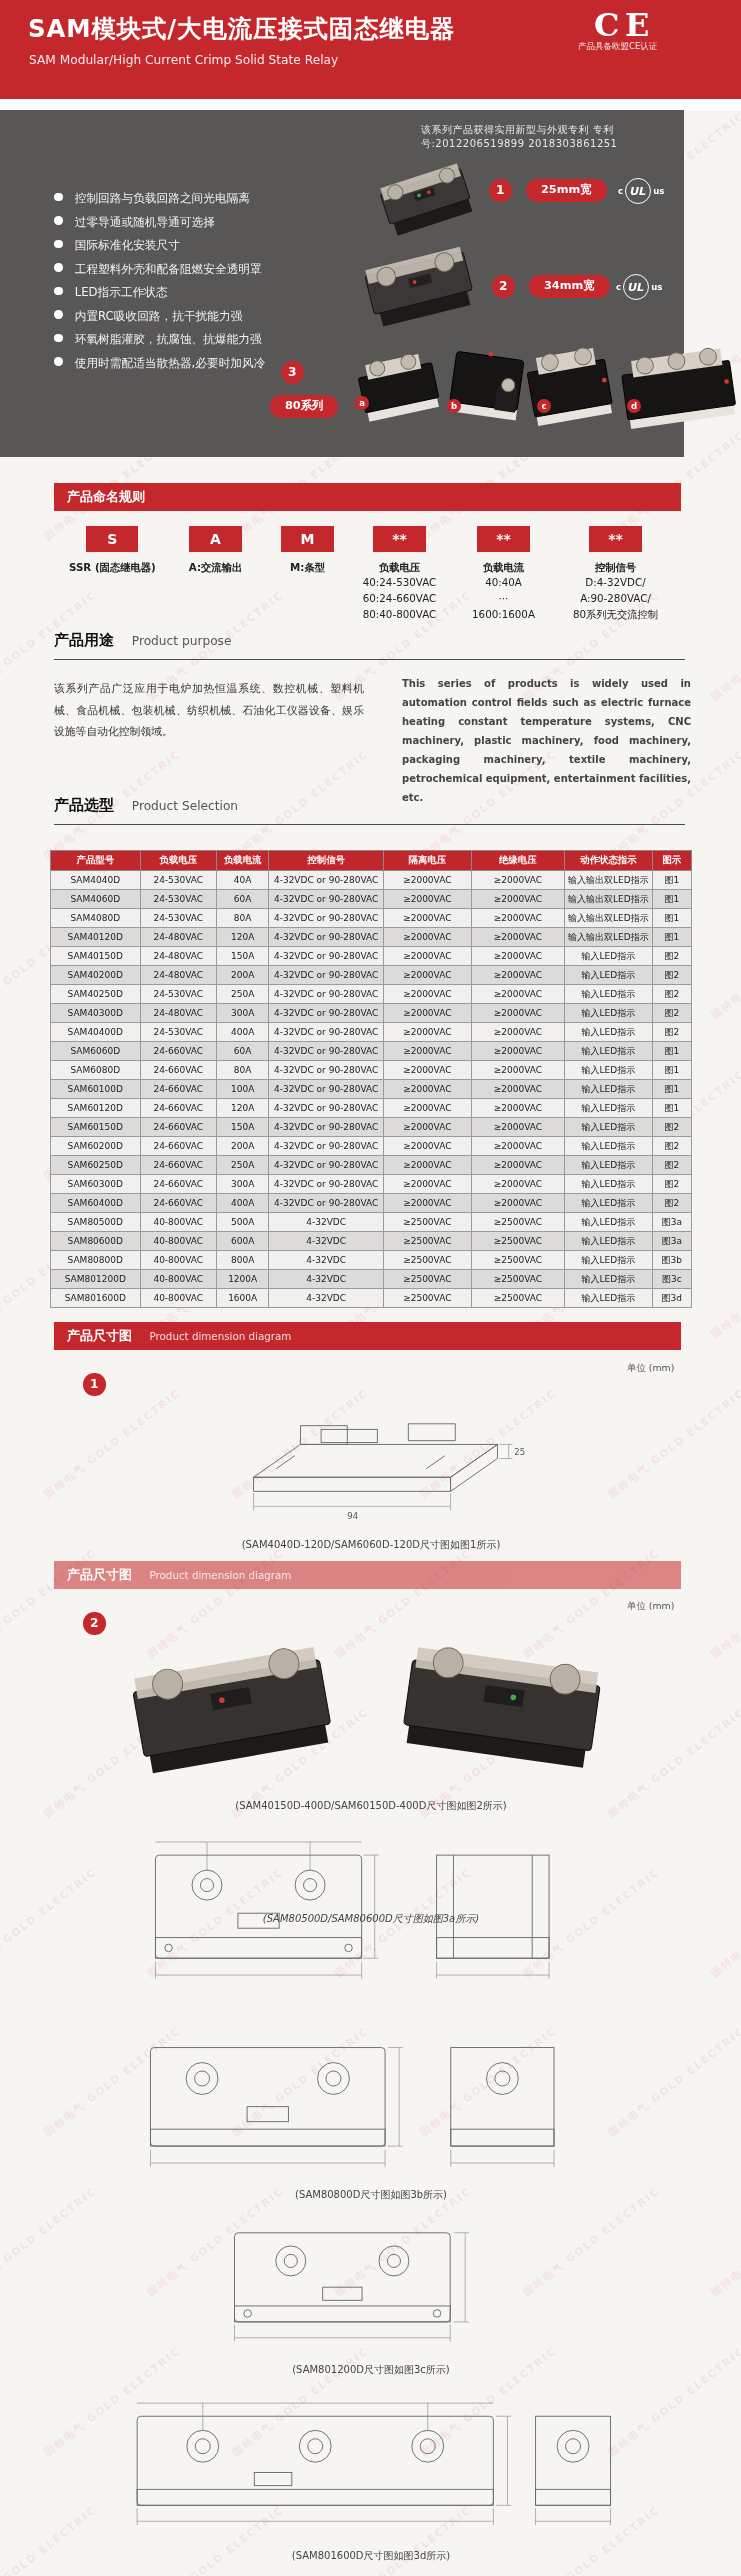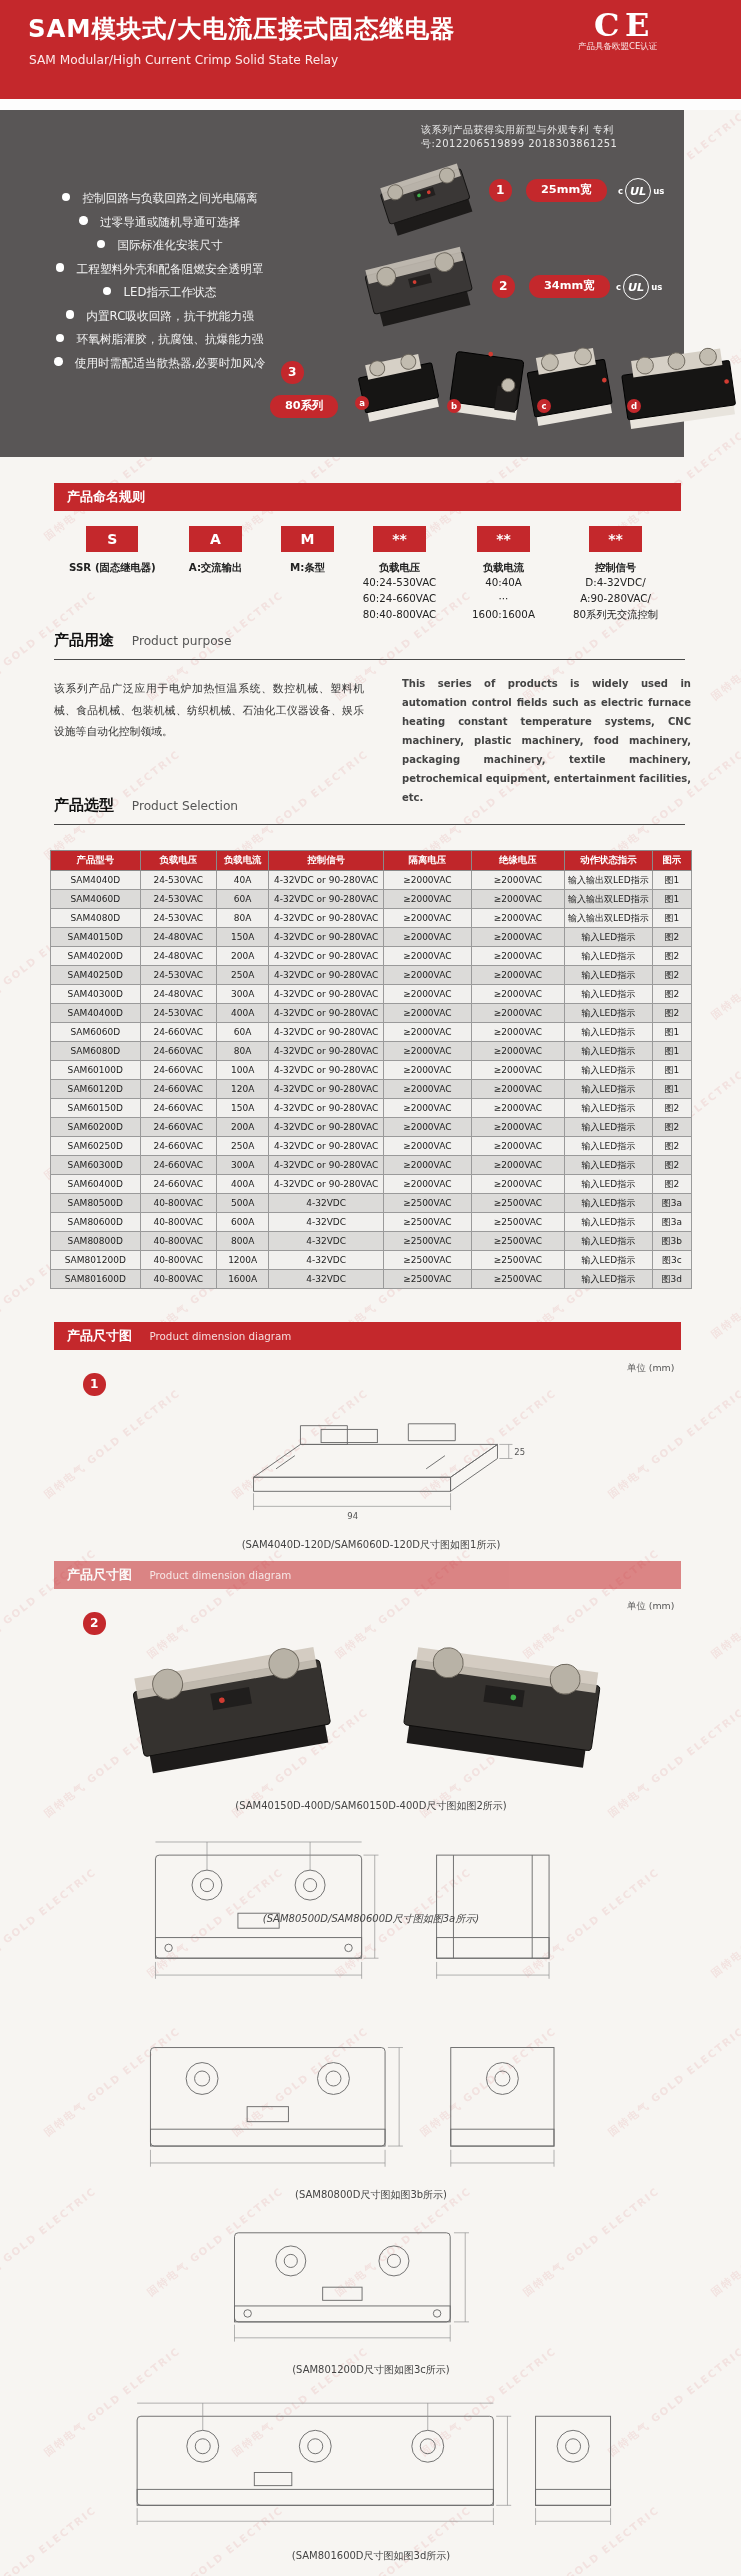--- a/index.html
+++ b/index.html
@@ -14,21 +14,21 @@
   
   #hdr{left:0;top:0;width:742px;height:99px;background:#c4282c;color:#fff;}
   #hdr .title{position:absolute;left:28px;top:13px;font-size:24.4px;font-weight:bold;letter-spacing:0.9px;}
   #hdr .sub{position:absolute;left:29px;top:53px;font-size:12.2px;color:#fceaea;}
   .ce{position:absolute;left:594px;top:5.6px;font-size:32px;font-weight:bold;letter-spacing:5.6px;font-family:"DejaVu Serif","Liberation Serif",serif;}
   .ce-note{position:absolute;left:578px;top:41px;font-size:8.5px;color:#fbe7e7;}
   #white-strip{left:0;top:99px;width:742px;height:11.3px;background:#fdfdfd;}
   
   #hero{left:0;top:110px;width:684px;height:347px;background:#595656;color:#f2f2f2;}
   .patent{position:absolute;left:421px;top:13px;font-size:10px;color:#e8e8e8;letter-spacing:0.5px;}
-  .feat{position:absolute;left:54px;top:77px;list-style:none;margin:0;padding:0;text-align:center;}
+  .feat{position:absolute;left:54px;top:77px;list-style:none;margin:0;padding:0;}
   .feat li{font-size:11.7px;height:23.5px;line-height:23.5px;white-space:nowrap;}
   .feat li .dot{display:inline-block;width:8.5px;height:8.5px;border-radius:50%;background:#fff;margin-right:12.2px;vertical-align:0.9px;}
   .numcirc{position:absolute;width:22.5px;height:22.5px;border-radius:50%;background:#c4282c;color:#fff;
            font-size:12.2px;font-weight:bold;text-align:center;line-height:22.5px;}
   .pill{position:absolute;height:22.5px;border-radius:11.3px;background:#c4282c;color:#fff;font-size:11.3px;
         font-weight:bold;text-align:center;line-height:22.5px;padding:0 15px;}
   .ulmark{position:absolute;color:#fff;font-size:8.5px;font-weight:bold;display:flex;align-items:center;gap:1.9px;}
   .ulmark .ulc{width:24.4px;height:24.4px;border-radius:50%;border:1.9px solid #fff;display:flex;align-items:center;justify-content:center;
                font-size:11.3px;font-weight:bold;font-style:italic;}
   .ltr{position:absolute;width:14px;height:14px;border-radius:50%;background:#c4282c;color:#fff;font-size:8.5px;
@@ -359,20 +359,30 @@
         <td>SAM4080D</td>
         <td>24-530VAC</td>
         <td>80A</td>
         <td>4-32VDC or 90-280VAC</td>
         <td>≥2000VAC</td>
         <td>≥2000VAC</td>
         <td>输入输出双LED指示</td>
         <td>图1</td>
       </tr>
       <tr>
+        <td>SAM40120D</td>
+        <td>24-480VAC</td>
+        <td>120A</td>
+        <td>4-32VDC or 90-280VAC</td>
+        <td>≥2000VAC</td>
+        <td>≥2000VAC</td>
+        <td>输入输出双LED指示</td>
+        <td>图1</td>
+      </tr>
+      <tr>
         <td>SAM40150D</td>
         <td>24-480VAC</td>
         <td>150A</td>
         <td>4-32VDC or 90-280VAC</td>
         <td>≥2000VAC</td>
         <td>≥2000VAC</td>
         <td>输入LED指示</td>
         <td>图2</td>
       </tr>
       <tr>

